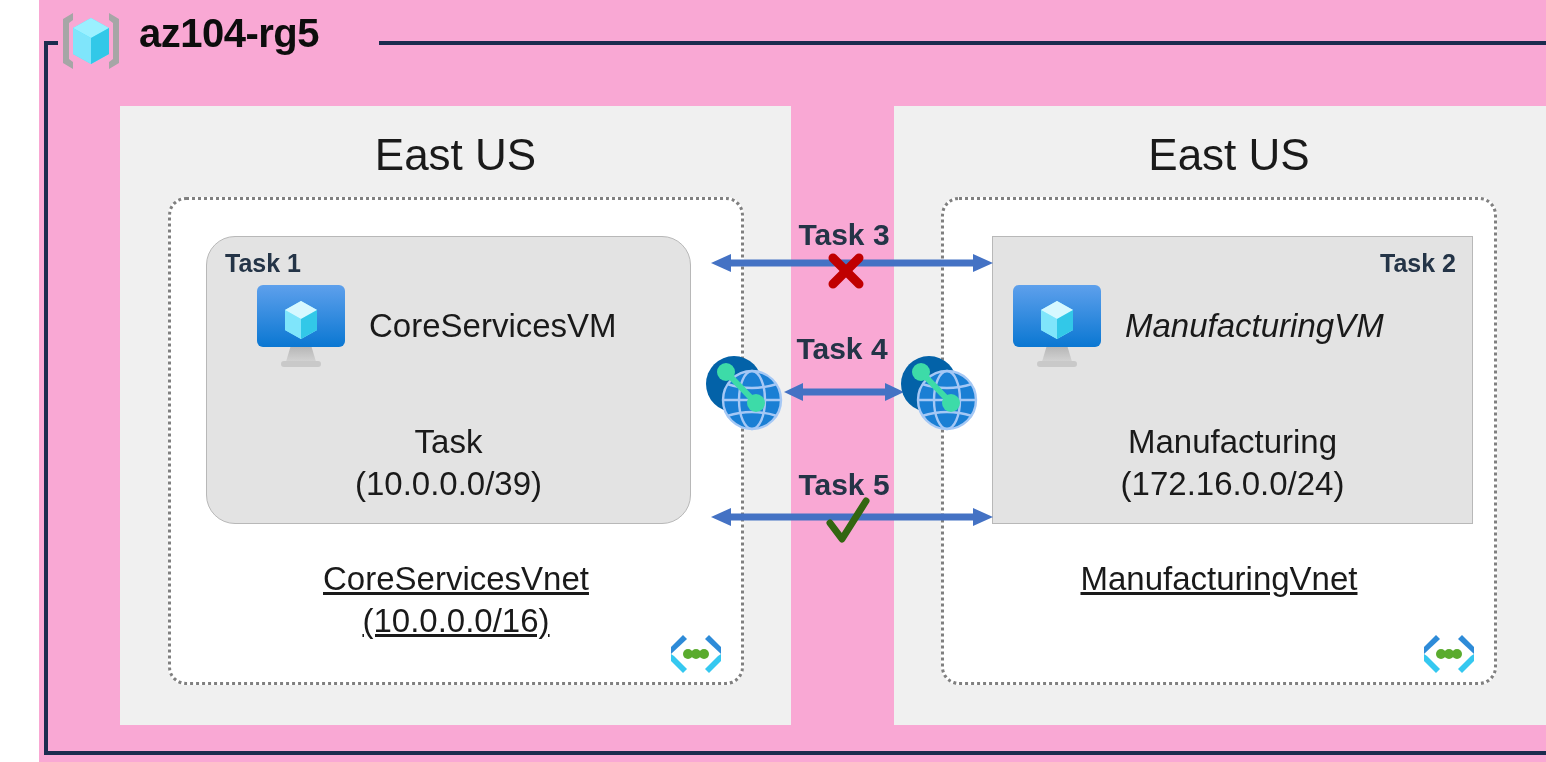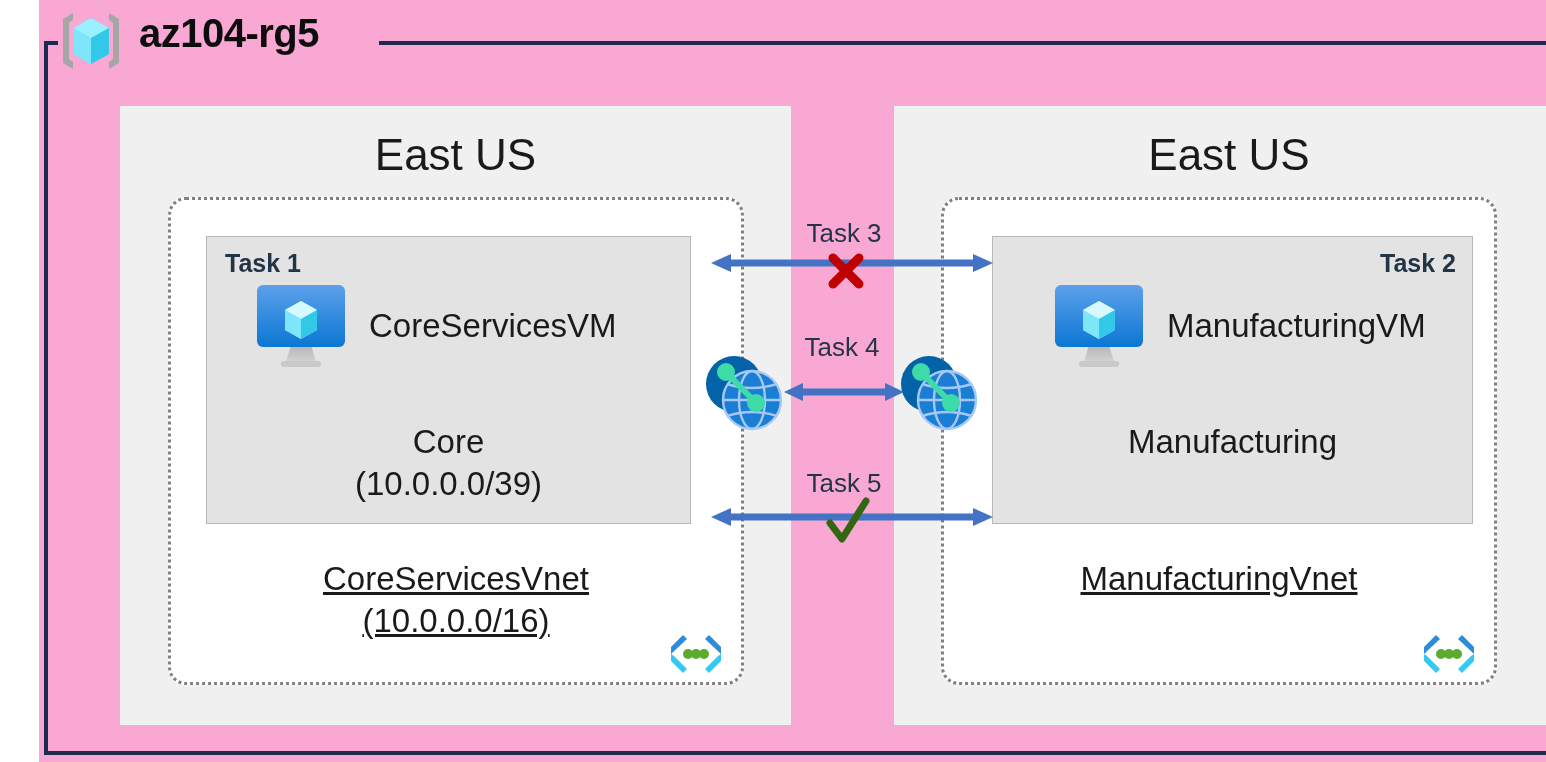--- a/index.html
+++ b/index.html
@@ -95,40 +95,40 @@
     width:62px; height:44px;
   }
 
   
   .subnet{
     position:absolute;
     background:#e3e3e3;
     border:1px solid #b8b8b8;
     box-sizing:border-box;
   }
-  .subnet.left{ left:167px; top:236px; width:485px; height:288px; }
+  .subnet.left{ left:167px; top:236px; width:485px; height:288px;border-radius:29px; }
   .subnet.right{ left:953px; top:236px; width:481px; height:288px; }
 
   .task-tag{
     position:absolute;
     top:12px;
     font-size:25px; font-weight:bold;
     color:#243447;
     white-space:nowrap;
   }
   .task-tag.tl{ left:18px; }
   .task-tag.tr{ right:16px; }
 
   .vm-row{
     position:absolute;
     top:46px; left:0; width:100%;
     display:flex; align-items:center;
   }
   .vm-row.left{ padding-left:48px; }
-  .vm-row.right{ padding-left:60px; }
+  .vm-row.right{ padding-left:18px;font-style:italic; }
   .vm-icon{ width:92px; height:86px; flex:0 0 auto; }
   .vm-label{
     font-size:33px; color:#1a1a1a;
     margin-left:22px;
     white-space:nowrap;
   }
 
   .subnet-name{
     position:absolute;
     left:0; width:100%;
@@ -136,21 +136,21 @@
     font-size:33px; color:#1a1a1a;
     line-height:1.27;
     white-space:nowrap;
   }
   .subnet.left  .subnet-name{ top:184px; }
   .subnet.right .subnet-name{ top:184px; }
 
   
   .conn-label{
     position:absolute;
-    font-size:26px; font-weight:normal;
+    font-size:30px; font-weight:bold;
     color:#243447;
     white-space:nowrap;
     text-align:center;
   }
   .arrow-svg{ position:absolute; }
   .mark-svg{ position:absolute; }
   .peer-icon{ position:absolute; width:84px; height:80px; }
 </style>
 </head>
 <body>
@@ -218,21 +218,21 @@
           <rect x="2" y="2" width="88" height="62" rx="6" fill="url(#vmg1)"></rect>
           <polygon points="46,18 62,27 62,47 46,56 30,47 30,27" fill="#9bf0ff"></polygon>
           <polygon points="46,18 62,27 46,36 30,27" fill="#d6f8ff"></polygon>
           <polygon points="46,36 62,27 62,47 46,56" fill="#32c8e8"></polygon>
           <polygon points="46,36 30,27 30,47 46,56" fill="#7fe5fb"></polygon>
         </svg>
       </span>
       <span class="vm-label">CoreServicesVM</span>
     </div>
     <div class="subnet-name">
-      <span>Core</span><br>
+      <span>Task</span><br>
       <span>(10.0.0.0/39)</span>
     </div>
   </div>
 
   <div class="region right">
     <div class="region-label">East US</div>
   </div>
 
   <div class="vnet right">
     <div class="vnet-name">
@@ -272,20 +272,21 @@
           <polygon points="46,18 62,27 62,47 46,56 30,47 30,27" fill="#9bf0ff"></polygon>
           <polygon points="46,18 62,27 46,36 30,27" fill="#d6f8ff"></polygon>
           <polygon points="46,36 62,27 62,47 46,56" fill="#32c8e8"></polygon>
           <polygon points="46,36 30,27 30,47 46,56" fill="#7fe5fb"></polygon>
         </svg>
       </span>
       <span class="vm-label">ManufacturingVM</span>
     </div>
     <div class="subnet-name">
       <span>Manufacturing</span><br>
+      <span>(172.16.0.0/24)</span>
     </div>
   </div>
 
   <div class="conn-label" style="left:757px; top:218px; width:96px;">Task 3</div>
   <svg class="arrow-svg" style="left:668px; top:249px;" width="290" height="28">
     <line x1="20" y1="14" x2="270" y2="14" stroke="#4472c4" stroke-width="7"></line>
     <polygon points="4,14 24,5 24,23" fill="#4472c4"></polygon>
     <polygon points="286,14 266,5 266,23" fill="#4472c4"></polygon>
   </svg>
   <svg class="mark-svg" style="left:786px; top:250px;" width="42" height="42">

